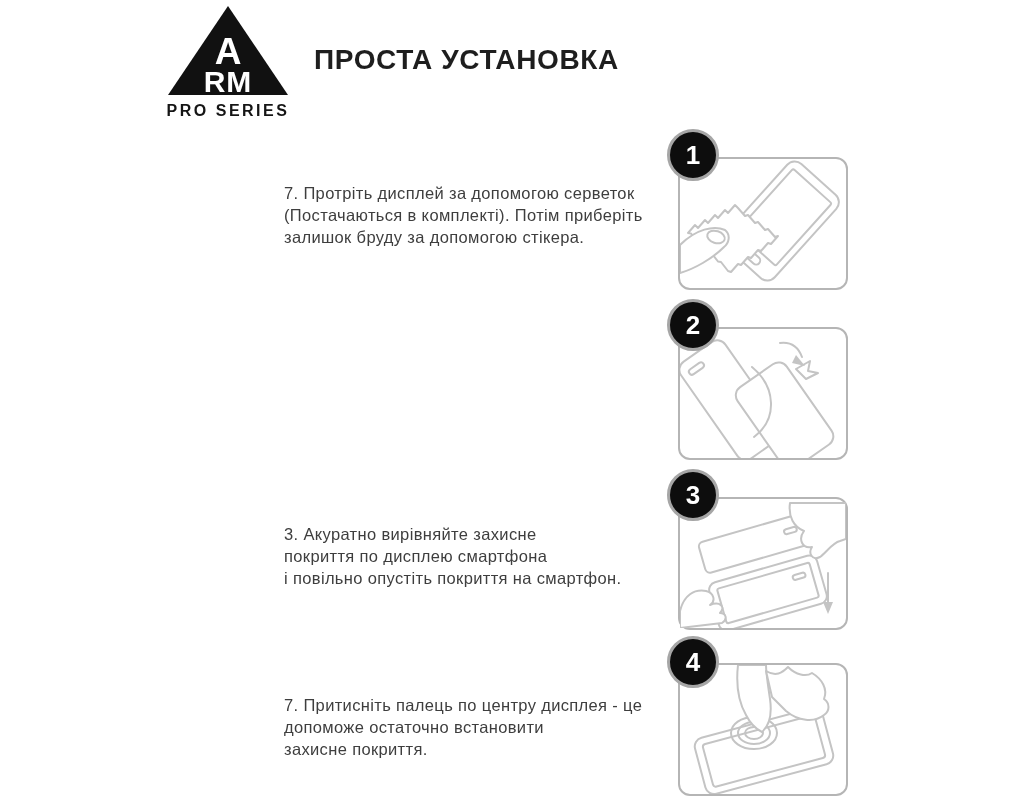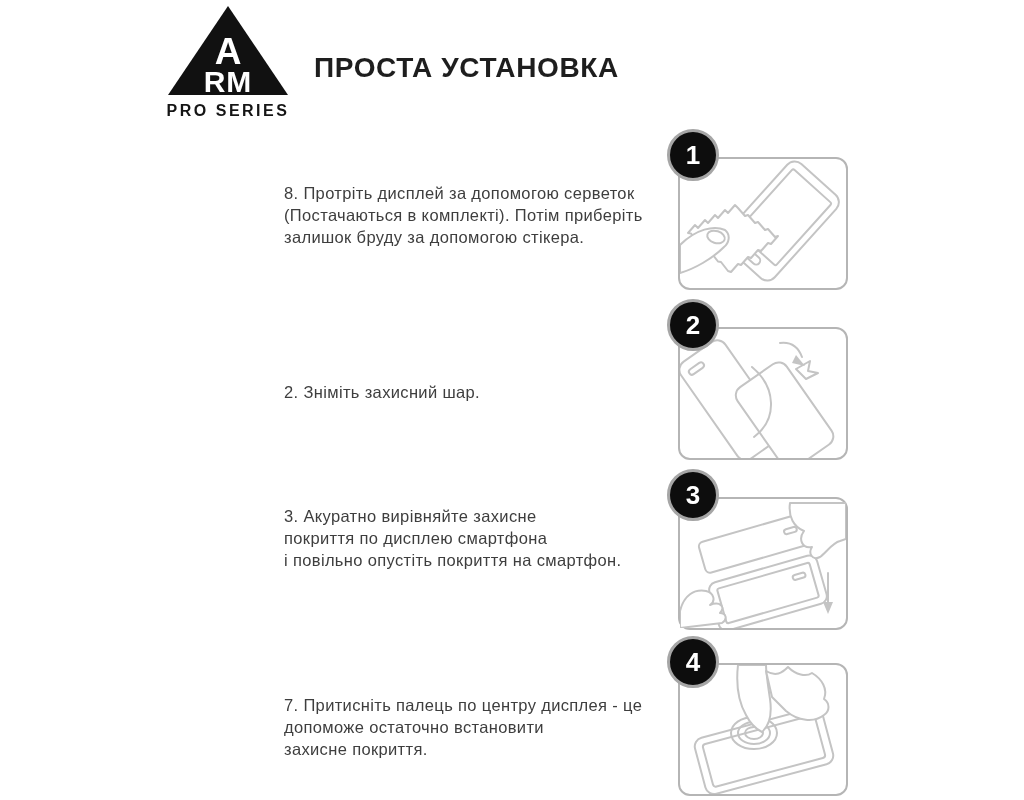--- a/index.html
+++ b/index.html
@@ -11,40 +11,40 @@
     overflow: hidden;
   }
   .canvas { position: absolute; left: 0; top: 0; width: 1024px; height: 800px; background: #fff; }
 
   
   .logo { position: absolute; left: 166px; top: 4px; width: 124px; height: 118px; }
   .logo svg { display: block; }
 
   
   .title {
-    position: absolute; left: 314px; top: 52px;
+    position: absolute; left: 314px; top: 44px;
     margin: 0;
     font-size: 28px; line-height: 32px;
     font-weight: bold;
     letter-spacing: 0.6px;
     color: #1e1e1e;
     white-space: nowrap;
   }
 
   
   .step-text {
     position: absolute; left: 284px; width: 392px;
     font-size: 16.5px; line-height: 22px;
     letter-spacing: 0.35px;
     color: #3e3e3e;
     white-space: pre-line;
   }
   .step-text.t1 { top: 182px; }
   .step-text.t2 { top: 381px; }
-  .step-text.t3 { top: 505px; }
+  .step-text.t3 { top: 523px; }
   .step-text.t4 { top: 694px; }
 
   
   .illus-box {
     position: absolute; left: 678px;
     width: 166px; height: 129px;
     border: 2px solid #b5b5b5;
     border-radius: 12px;
     background: #fff;
   }
@@ -80,24 +80,23 @@
     <svg width="124" height="118" viewBox="0 0 124 118">
       <polygon points="62,2 122,91 2,91" fill="#111111"></polygon>
       <text x="62" y="60" text-anchor="middle" fill="#ffffff" font-family="Liberation Sans, sans-serif" font-size="37" font-weight="bold">A</text>
       <text x="62" y="88" text-anchor="middle" fill="#ffffff" font-family="Liberation Sans, sans-serif" font-size="30" font-weight="bold" letter-spacing="1">RM</text>
       <text x="62" y="112" text-anchor="middle" fill="#151515" font-family="Liberation Sans, sans-serif" font-size="16" font-weight="bold" letter-spacing="2.5">PRO SERIES</text>
     </svg>
   </div>
 
   <h1 class="title">ПРОСТА УСТАНОВКА</h1>
 
-  <div class="step-text t1">8. Протріть дисплей за допомогою серветок
+  <div class="step-text t1">7. Протріть дисплей за допомогою серветок
 (Постачаються в комплекті). Потім приберіть
 залишок бруду за допомогою стікера.</div>
-  <div class="step-text t2">2. Зніміть захисний шар.</div>
   <div class="step-text t3">3. Акуратно вирівняйте захисне
 покриття по дисплею смартфона
 і повільно опустіть покриття на смартфон.</div>
   <div class="step-text t4">7. Притисніть палець по центру дисплея - це
 допоможе остаточно встановити
 захисне покриття.</div>
 
   <div class="illus-box b1">
     <svg width="166" height="129" viewBox="0 0 166 129">
       <g stroke="#c4c4c4" stroke-width="2" fill="#ffffff" stroke-linejoin="round" stroke-linecap="round">

